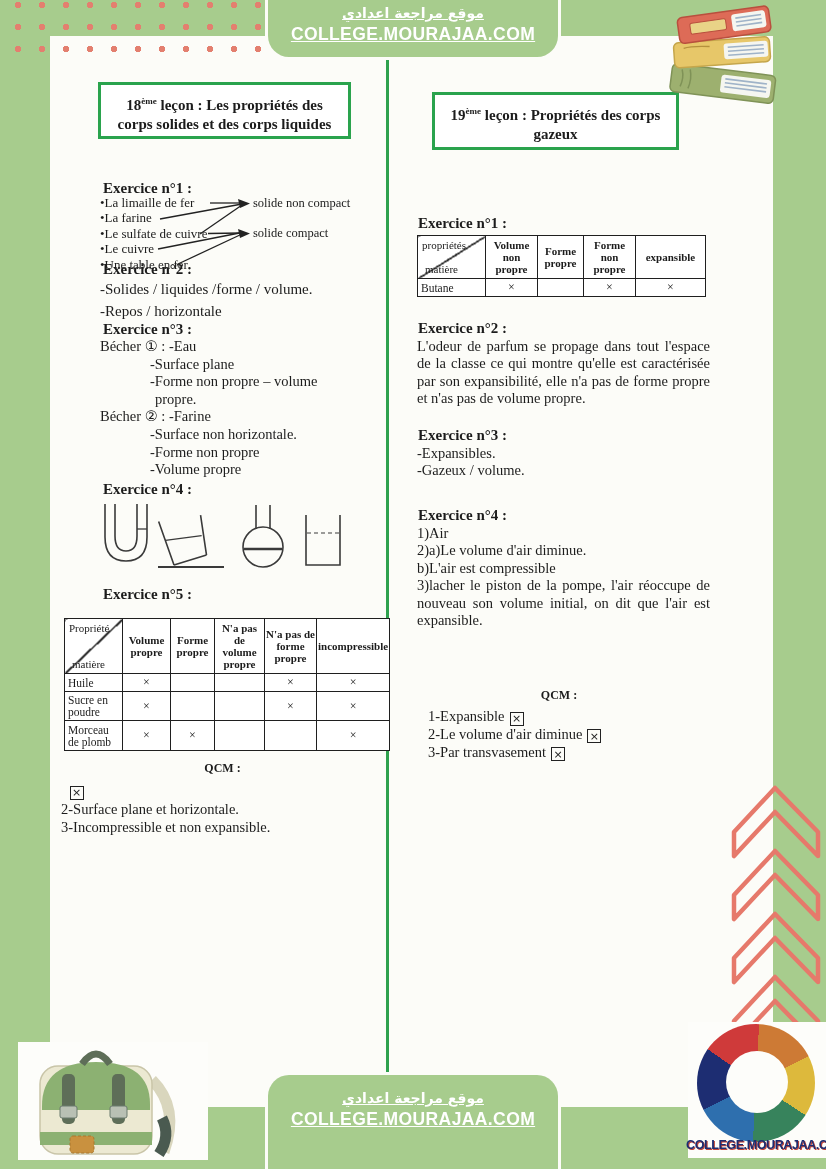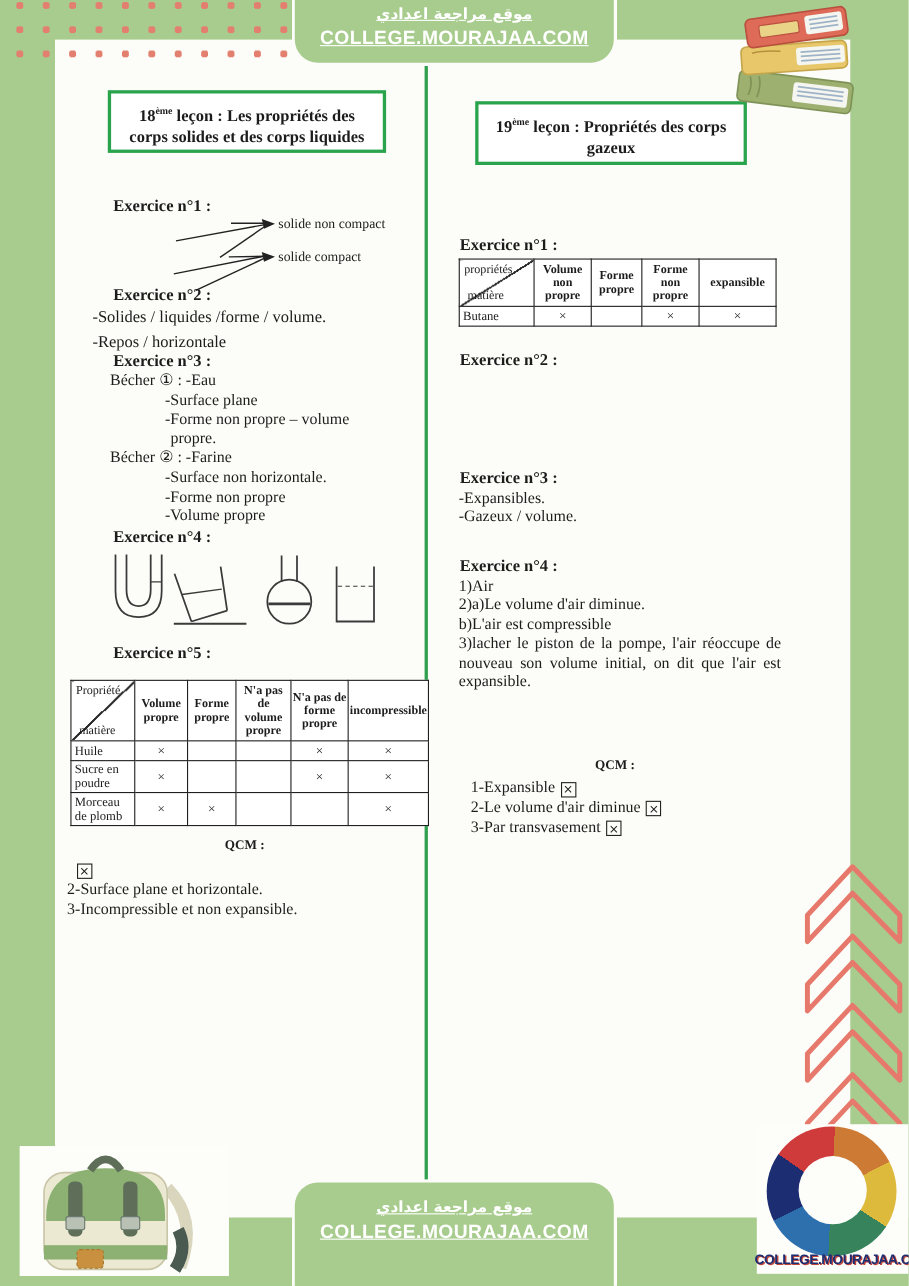--- a/index.html
+++ b/index.html
@@ -30,21 +30,21 @@
   .sup{font-size:9px;vertical-align:6px;}
 
   .abs{position:absolute;z-index:4;}
   .ex-h{font-weight:bold;font-size:15px;white-space:nowrap;}
 
   #ex1-list{left:100px;top:195px;font-size:13px;line-height:15.4px;}
   .target{font-size:12.5px;white-space:nowrap;}
   #target1{left:253px;top:196px;}
   #target2{left:253px;top:226px;}
 
-  #ex2-lines{left:84px;top:278px;font-size:15px;line-height:22px;}
+  #ex2-lines{left:100px;top:278px;font-size:15px;line-height:22px;}
   #ex3-block{left:100px;top:338px;font-size:14.5px;line-height:17.6px;}
   #ex3-block .ind{margin-left:50px;}
   #ex3-block .ind2{margin-left:55px;}
 
   .doc-table{border-collapse:collapse;table-layout:fixed;background:#fff;}
   .doc-table td{border:1.4px solid #1f1f1f;vertical-align:middle;}
   .doc-table .hd{font-weight:bold;font-size:11px;text-align:center;line-height:12px;padding:1px;}
   .doc-table .corner{position:relative;font-weight:normal;font-size:11px;
         background:linear-gradient(to bottom right,rgba(0,0,0,0) 48.8%,#2a2a2a 48.8%,#2a2a2a 51.2%,rgba(0,0,0,0) 51.2%);text-align:center;}
   .corner .c-top{position:absolute;top:3px;left:4px;}
@@ -114,20 +114,27 @@
       <rect x="76" y="16" width="34" height="17" rx="3" fill="#f5f6f0"></rect>
       <path d="M80 20 H106 M80 24 H106 M80 28 H106" stroke="#9fb3c8" stroke-width="1.6" fill="none"></path>
     </g>
   </svg>
 
   <div class="title-box" id="left-title">
     <span>18</span><span class="sup">ème</span><span> leçon : Les propriétés des corps solides et des corps liquides</span>
   </div>
 
   <div class="abs ex-h" style="left:103px;top:180px;">Exercice n°1 :</div>
+  <div class="abs" id="ex1-list">
+    <div>•La limaille de fer</div>
+    <div>•La farine</div>
+    <div>•Le sulfate de cuivre</div>
+    <div>•Le cuivre</div>
+    <div>•Une table en fer</div>
+  </div>
   <div class="abs target" id="target1">solide non compact</div>
   <div class="abs target" id="target2">solide compact</div>
   <svg class="abs" style="left:148px;top:196px;" width="106" height="74" viewBox="0 0 106 74">
     <g stroke="#222" stroke-width="1.3">
       <line x1="62" y1="7" x2="94" y2="7"></line>
       <line x1="12" y1="23" x2="94" y2="8"></line>
       <line x1="52" y1="38" x2="94" y2="9"></line>
       <line x1="60" y1="37.5" x2="94" y2="37"></line>
       <line x1="10" y1="53" x2="94" y2="36.5"></line>
       <line x1="30" y1="68" x2="94" y2="38"></line>
@@ -259,20 +266,21 @@
       <td class="rlabel">Butane</td>
       <td class="xc">×</td>
       <td class="xc"></td>
       <td class="xc">×</td>
       <td class="xc">×</td>
     </tr>
   </tbody>
     </table>
 
   <div class="abs ex-h" style="left:418px;top:320px;">Exercice n°2 :</div>
+  <div class="abs" id="rx-ex2-para">L'odeur de parfum se propage dans tout l'espace de la classe ce qui montre qu'elle est caractérisée par son expansibilité, elle n'a pas de forme propre et n'as pas de volume propre.</div>
 
   <div class="abs ex-h" style="left:418px;top:427px;">Exercice n°3 :</div>
   <div class="abs" id="rx-ex3-lines">
     <div>-Expansibles.</div>
     <div>-Gazeux / volume.</div>
   </div>
 
   <div class="abs ex-h" style="left:418px;top:507px;">Exercice n°4 :</div>
   <div class="abs" id="rx-ex4-lines">
     <div>1)Air</div>

